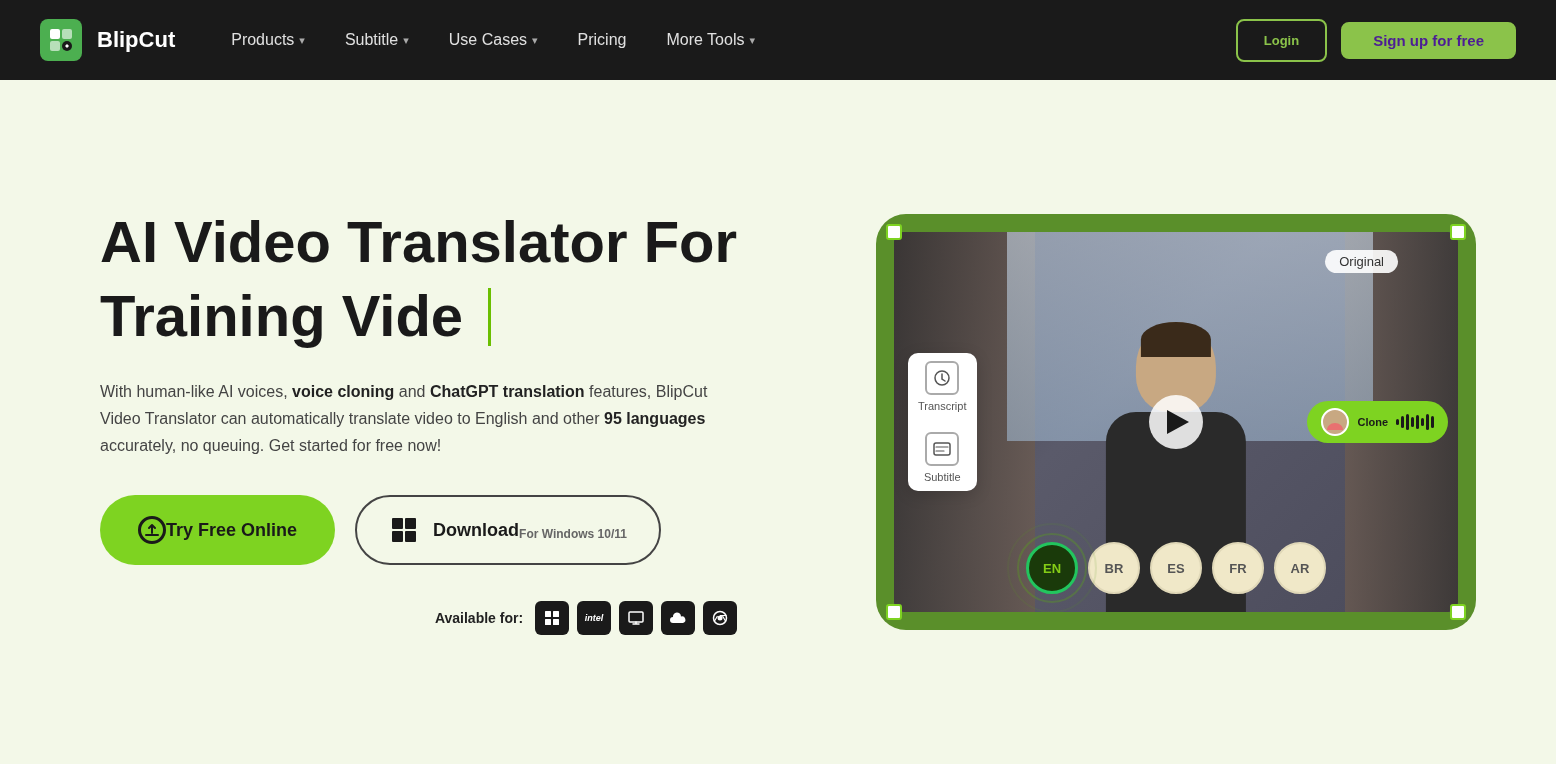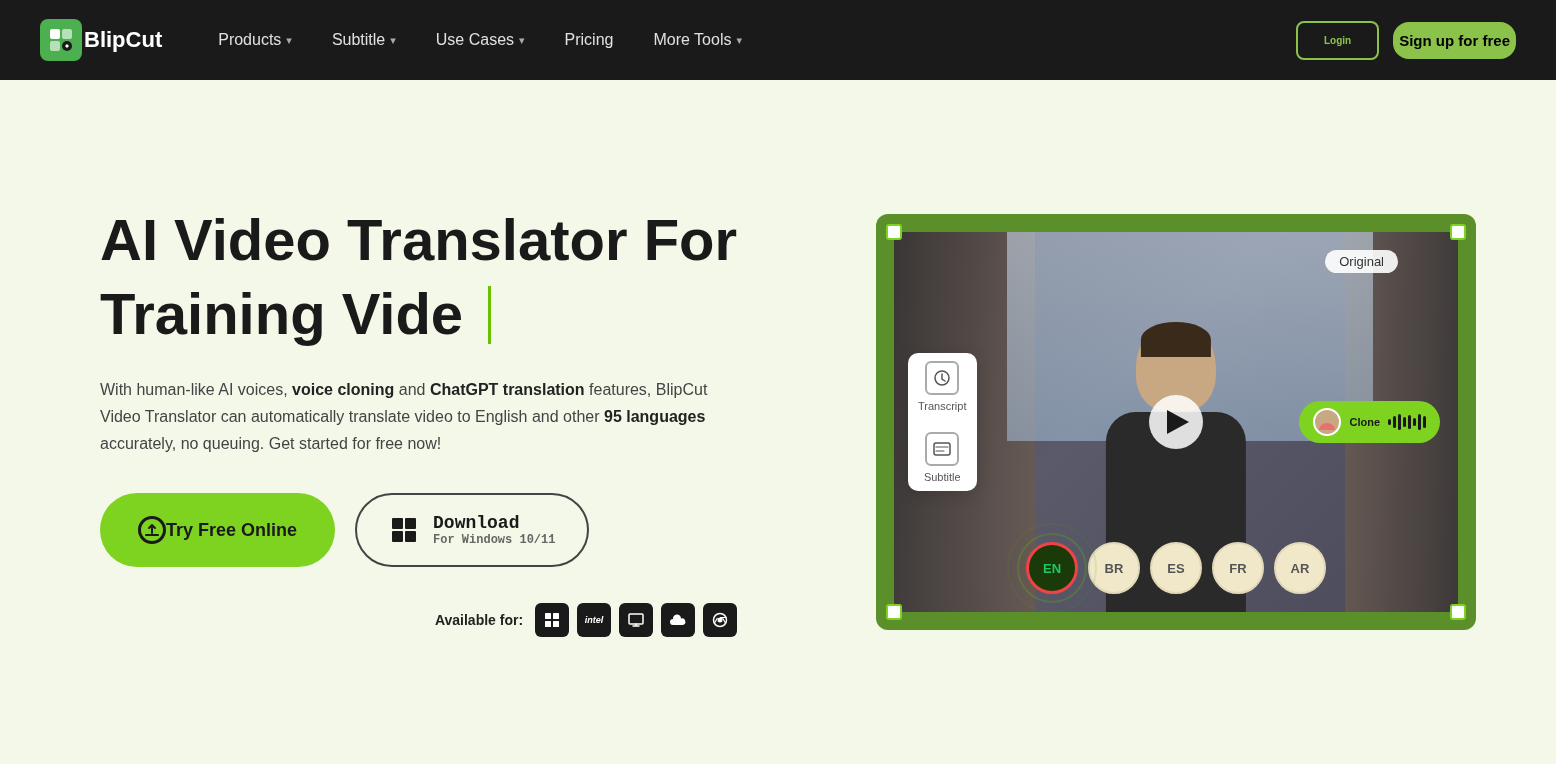--- a/index.html
+++ b/index.html
@@ -8,21 +8,21 @@
     
     .navbar {
       background: #1a1a1a;
       height: 80px;
       display: flex;
       align-items: center;
       padding: 0 40px;
       justify-content: space-between;
     }
     .nav-left { display: flex; align-items: center; gap: 40px; }
-    .logo { display: flex; align-items: center; gap: 2px; }
+    .logo { display: flex; align-items: center; gap: 15px; }
     .logo-icon {
       width: 42px; height: 42px;
       background: #4caf50;
       border-radius: 8px;
       display: flex; align-items: center; justify-content: center;
       font-size: 22px; color: white;
     }
     .logo-text { color: white; font-size: 22px; font-weight: 700; }
     .nav-links { display: flex; align-items: center; gap: 8px; }
     .nav-link {
@@ -34,30 +34,30 @@
       border-radius: 6px;
     }
     .nav-link .chevron { font-size: 11px; color: #aaa; }
     .nav-right { display: flex; align-items: center; gap: 14px; }
     .btn-login {
       background: transparent;
       border: 2px solid #8bc34a;
       color: #8bc34a;
       padding: 12px 26px;
       border-radius: 8px;
-      font-size: 10px;
+      font-size: 13px;
       font-weight: 600;
       cursor: pointer;
     }
     .btn-signup {
       background: #8bc34a;
       border: 2px solid #8bc34a;
-      color: #000000;
-      padding: 8px 4px;
-      border-radius: 16px;
+      color: #4c1d95;
+      padding: 8px 30px;
+      border-radius: 8px;
       font-size: 15px;
       font-weight: 700;
       cursor: pointer;
     }
 
     
     .hero {
       display: flex;
       align-items: center;
       justify-content: space-between;
@@ -129,21 +129,21 @@
       padding: 18px 32px;
       font-size: 18px;
       font-weight: 600;
       cursor: pointer;
       display: flex; align-items: center; gap: 14px;
     }
     .btn-download .win-icon {
       width: 30px; height: 30px;
       display: flex; align-items: center; justify-content: center;
     }
-    .btn-download-text { display: flex; flex-direction: column; align-items: flex-start; font-family: Liberation Mono, monospace; }
+    .btn-download-text { display: flex; flex-direction: row; align-items: flex-end; }
     .btn-download-text .main-label { font-size: 18px; font-weight: 700; }
     .btn-download-text .sub-label { font-size: 12px; color: #666; }
 
     .available-for { display: flex; align-items: center; gap: 12px; font-size: 14px; font-weight: 700; color: #222; justify-content: flex-end; }
     .platform-icons { display: flex; gap: 8px; }
     .platform-icon {
       width: 34px; height: 34px;
       background: #1a1a1a;
       border-radius: 6px;
       display: flex; align-items: center; justify-content: center;
@@ -151,21 +151,21 @@
       font-size: 14px;
     }
 
     
     .hero-right {
       flex-shrink: 0;
       width: 600px;
     }
     .video-container {
       background: #5a8f2a;
-      border-radius: 12px;
+      border-radius: 30px;
       padding: 18px;
       position: relative;
     }
     .video-inner {
       position: relative;
       border-radius: 10px;
       overflow: hidden;
       background: #555;
       width: 100%;
       height: 380px;
@@ -275,21 +275,21 @@
       border-radius: 6px;
       display: flex; align-items: center; justify-content: center;
       font-size: 16px;
       color: #555;
     }
     .panel-label { font-size: 11px; color: #555; font-weight: 500; }
 
     
     .clone-badge {
       position: absolute;
-      right: 18px; top: 50%;
+      right: 10px; top: 50%;
       transform: translateY(-50%);
       background: #7ed321;
       border-radius: 22px;
       padding: 7px 14px;
       display: flex; align-items: center; gap: 8px;
       z-index: 10;
     }
     .clone-avatar {
       width: 28px; height: 28px;
       border-radius: 50%;
@@ -334,22 +334,22 @@
     .lang-pill {
       width: 52px; height: 52px;
       border-radius: 50%;
       display: flex; align-items: center; justify-content: center;
       font-size: 13px;
       font-weight: 700;
       cursor: pointer;
     }
     .lang-pill.active {
       background: #1a3a0a;
-      color: #22c55e;
-      border: 3px solid #ef4444;
+      color: #84cc16;
+      border: 3px solid #22c55e;
     }
     .lang-pill.inactive {
       background: #f0e8c8;
       color: #555;
       border: 2px solid #e0d8b8;
     }
     
     .en-wrapper {
       position: relative;
       display: flex; align-items: center; justify-content: center;

